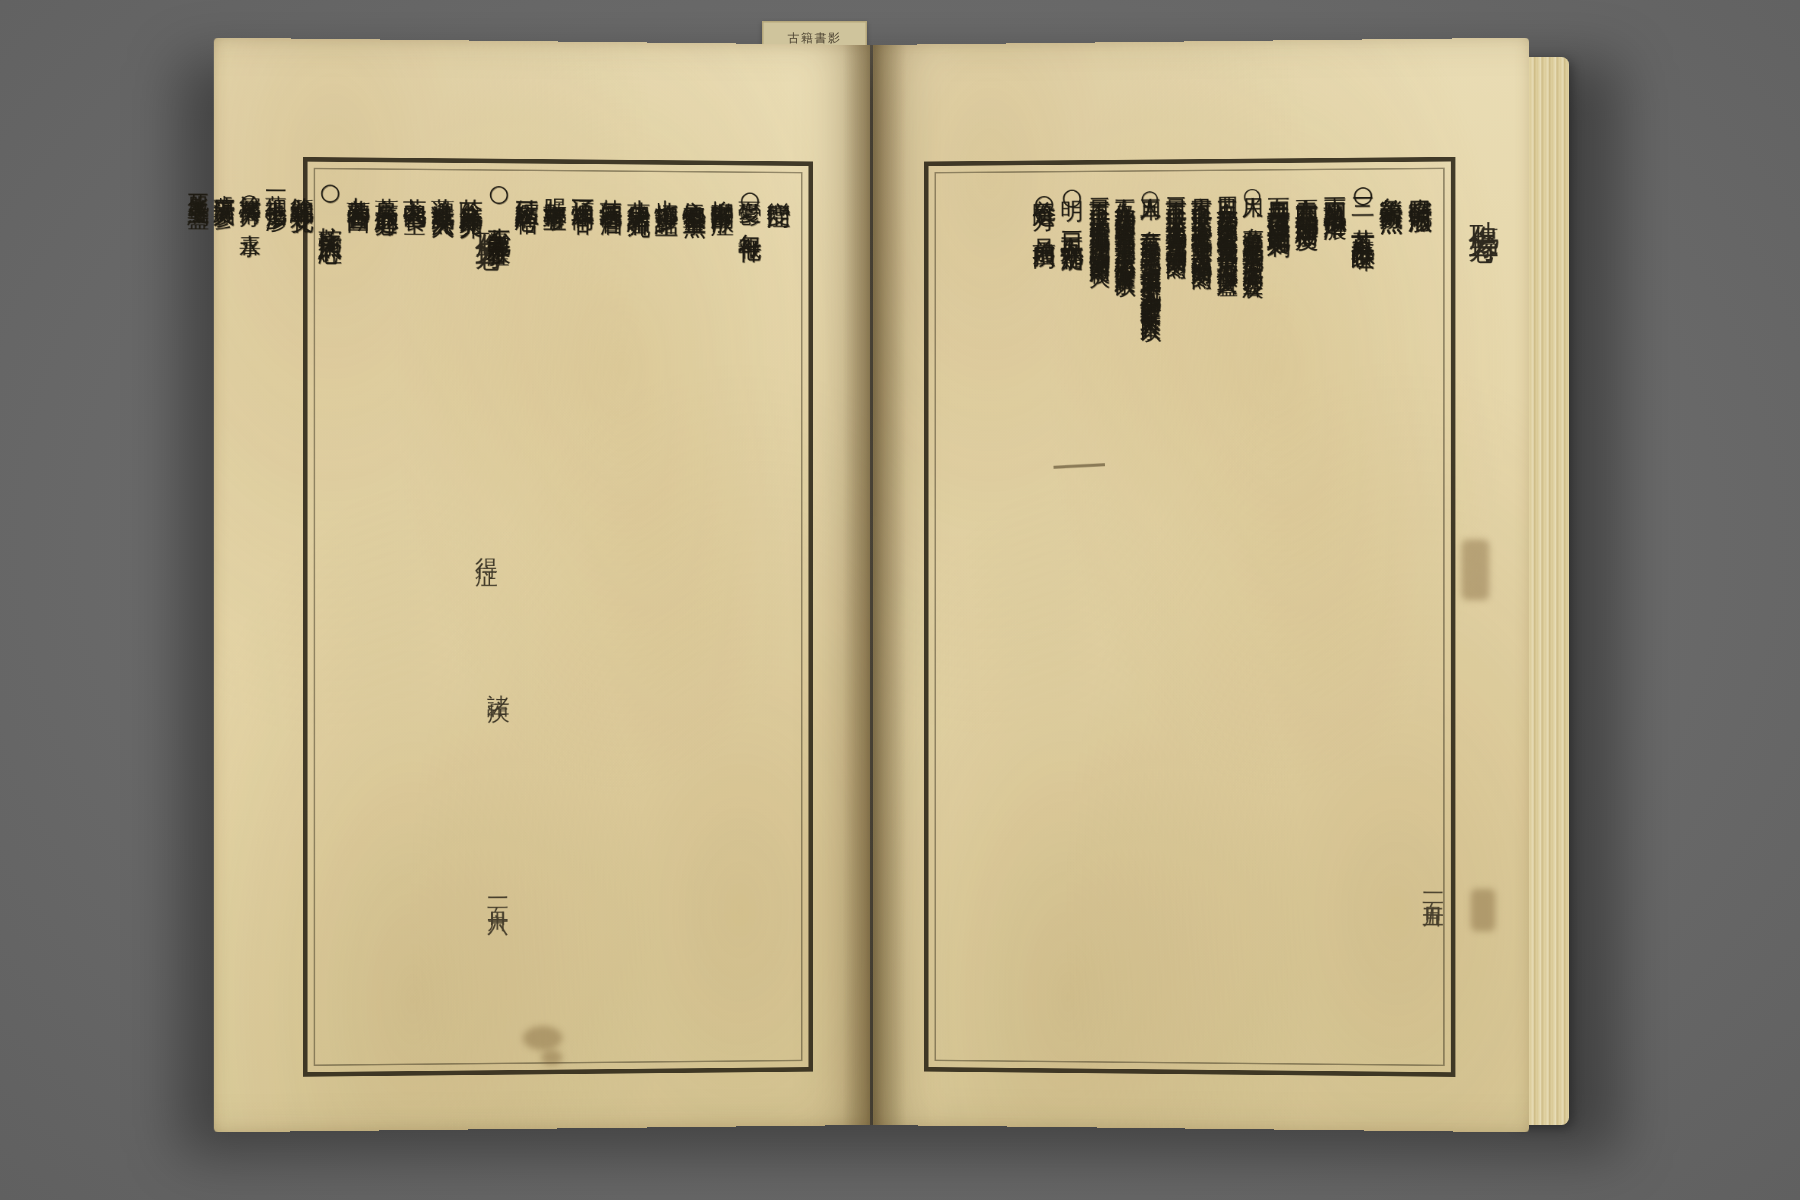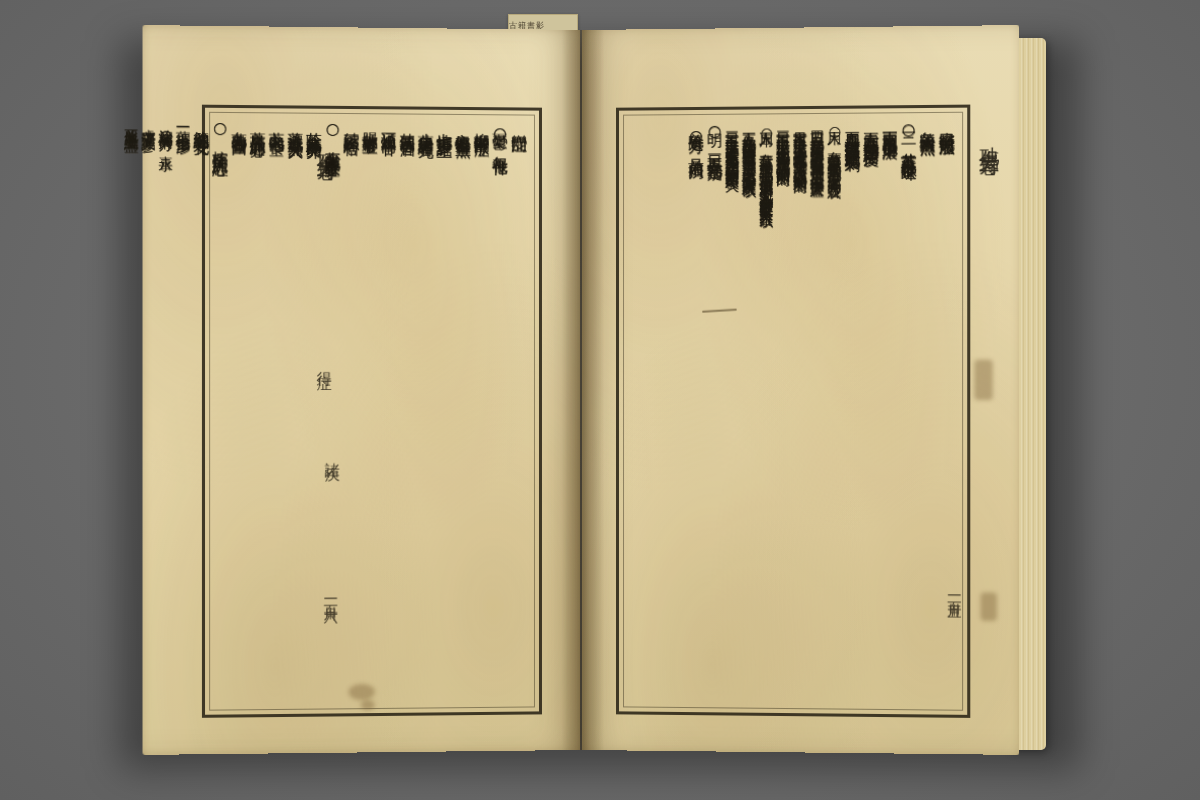--- a/index.html
+++ b/index.html
@@ -220,20 +220,21 @@
   .top-label {
     position: absolute;
     left: 508px;
     top: 14px;
     width: 68px;
     height: 22px;
     background: #cfc49c;
     border: 1px solid #b6a87c;
     font-size: 8px;
     color: #4a4130;
+    text-align: center;
     line-height: 22px;
     letter-spacing: 1px;
     box-shadow: 0 1px 3px rgba(0,0,0,0.25);
   }
 
   
   .blemish {
     position: absolute;
     border-radius: 50%;
     background: rgba(105,78,38,0.35);

